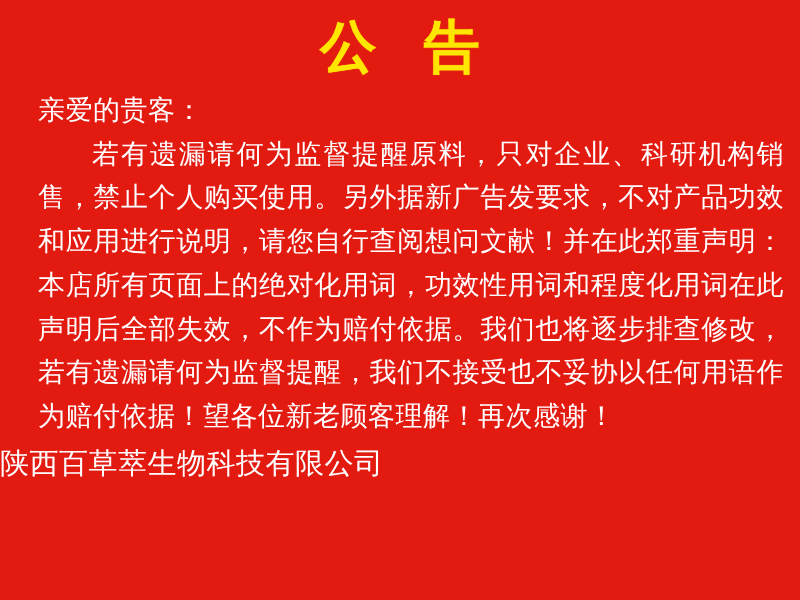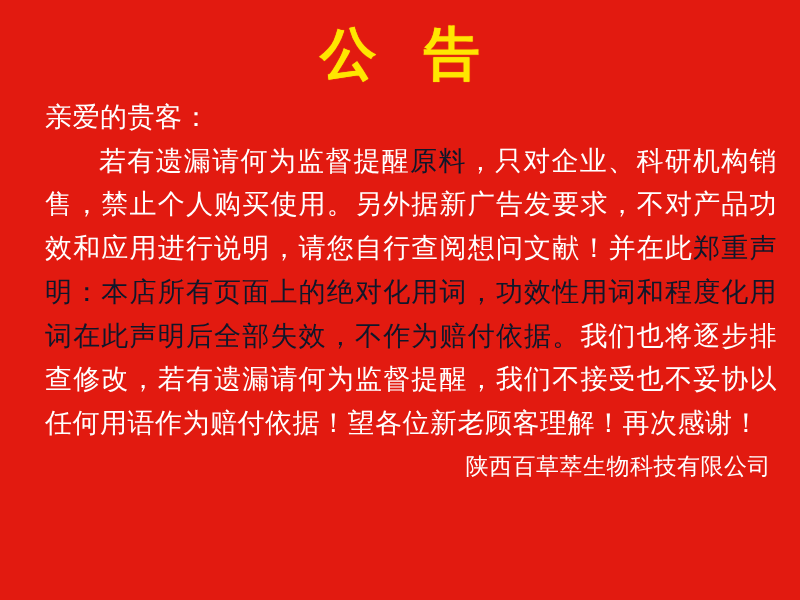--- a/index.html
+++ b/index.html
@@ -12,21 +12,21 @@
     background: #e21a10;
     font-family: "DejaVu Sans", "Liberation Sans", sans-serif;
     overflow: hidden;
   }
   .poster {
     position: relative;
     width: 800px;
     height: 600px;
     box-sizing: border-box;
     background: #e21a10;
-    padding: 7px;
+    padding: 0;
   }
   .title {
     text-align: center;
     color: #ffe600;
     font-size: 56px;
     font-weight: bold;
     letter-spacing: 14px;
     padding-top: 12px;
     padding-left: 14px;
     line-height: 1.25;
@@ -41,26 +41,25 @@
     text-align: justify;
     margin-left: 24px;
   }
   .para {
     margin: 0 0 0 0;
   }
   .para.indent {
     text-indent: 54px;
   }
   .hl {
-    color: #0f172a;
+    color: #ffffff;
   }
   .signature {
     color: #ffffff;
-    font-size: 23px;
-    text-align: right;
+    font-size: 29px;
     padding: 6px 22px 0 0;
     letter-spacing: 0.5px;
   }
 </style>
 </head>
 <body>
 
 <div class="poster">
 
   <div class="title">公 告</div>

